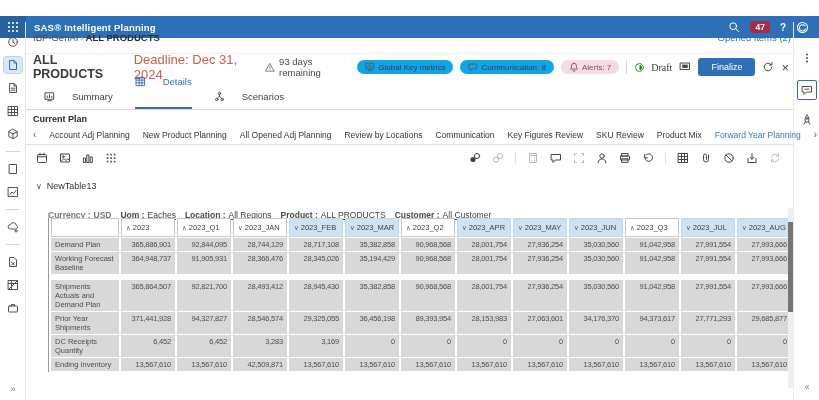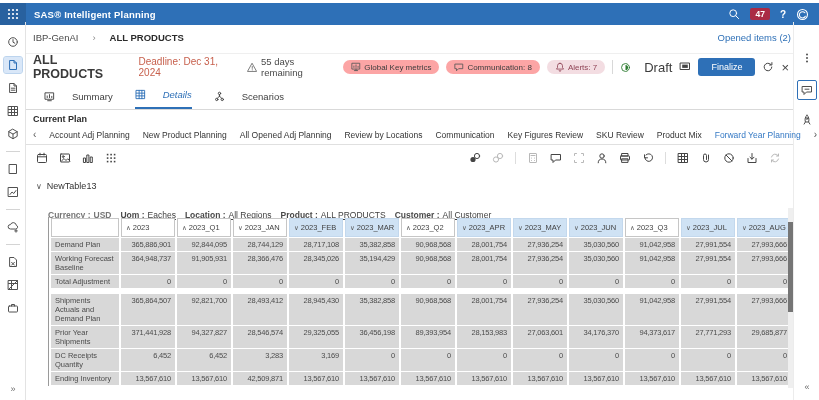--- a/index.html
+++ b/index.html
@@ -4,21 +4,21 @@
 <style>
   * { margin:0; padding:0; box-sizing:border-box; }
   html,body { width:819px; height:400px; overflow:hidden; background:#fff;
     font-family:"Liberation Sans", sans-serif; }
   .i { display:inline-block; line-height:0; }
   .i svg { width:100%; height:100%; }
   .i10{width:10px;height:10px;} .i11{width:11px;height:11px;}
   .i12{width:12px;height:12px;} .i13{width:13px;height:13px;}
 
   
-  .topbar { position:absolute; left:0; top:3px; width:819px; height:22px;
+  .topbar { position:absolute; left:0; top:16px; width:819px; height:22px;
     background:var(--c-brand,#2e70b7); display:flex; align-items:center; color:#fff; }
   .waffle-box { width:26px; height:22px; background:#28619f; display:flex;
     align-items:center; justify-content:center; }
   .app-title { font-size:9.5px; font-weight:bold; margin-left:8px; letter-spacing:.2px; }
   .topbar-right { margin-left:auto; display:flex; align-items:center; gap:10px; margin-right:10px; }
   .badge { background:var(--c-badge,#aa2b45); color:#fff; font-size:8.5px; font-weight:bold;
     padding:1px 5px; border-radius:2px; }
   .help-glyph { font-size:10px; font-weight:bold; }
 
   
@@ -34,51 +34,51 @@
     font-size:9px; color:#6b6b6b; }
   .right-rail { position:absolute; right:0; top:22px; width:26px; height:378px;
     border-left:1px solid #ececec; display:flex; flex-direction:column;
     align-items:center; padding-top:28px; gap:12px; color:#4f4f4f; }
   .right-rail .boxed { border:1px solid var(--c-brand,#2e70b7); background:#fff;
     border-radius:2px; padding:3px; display:flex; }
 
   
   .main { position:absolute; left:26px; top:22px; width:767px; height:378px; }
 
-  .crumb-row { height:32px; display:flex; align-items:center; gap:14px;
+  .crumb-row { height:32px; display:flex; align-items:center; gap:2px;
     padding:0 2px 0 7px; font-size:9.5px; color:#4a4a4a; border-bottom:1px solid #efefef; }
   .crumb-page { font-weight:bold; color:#2b2b2b; }
   .crumb-sep { color:#8a8a8a; }
   .opened-link { margin-left:auto; color:var(--c-brand,#2e70b7); font-size:9.5px; }
 
   .title-row { height:26px; display:flex; align-items:center; gap:8px; padding-left:7px; }
   .page-title { font-size:12.5px; font-weight:bold; color:#3a3a3a; }
-  .deadline { font-size:10px; color:var(--c-deadline,#c7604d); margin-left:4px; }
+  .deadline { font-size:13px; color:var(--c-deadline,#c7604d); margin-left:4px; }
   .remaining { font-size:9.5px; color:#4a4a4a; display:flex; align-items:center; gap:4px; }
   .warn { color:#6b6b6b; }
   .title-right { margin-left:auto; display:flex; align-items:center; gap:7px; margin-right:4px; }
-  .pill { background:#fca5a5; border-radius:9px; padding:2px 8px; font-size:8px;
+  .pill { background:#0ea5e9; border-radius:9px; padding:2px 8px; font-size:8px;
     color:#3c3c3c; display:flex; align-items:center; gap:3px; white-space:nowrap; }
   .pill .i { color:#555; }
   .pill.alert { background:var(--c-alert-bg,#f3dde2); color:var(--c-alert-text,#8f4355); }
   .pill.alert .i { color:#8f4355; }
   .vdiv { width:1px; height:14px; background:#d8d8d8; }
-  .draft { display:flex; align-items:center; gap:13px; font-size:13px; color:#3c3c3c; }
+  .draft { display:flex; align-items:center; gap:6px; font-size:10px; color:#3c3c3c;font-family:Liberation Serif, serif; }
   .draft .i { color:#2e7d32; }
   .btn-finalize { background:var(--c-brand,#2e70b7); color:#fff; border:none;
     font-size:9px; padding:4px 13px; border-radius:3px; font-family:inherit; }
   .ghost-ic { color:#454545; }
   .close-x { font-size:13px; color:#454545; line-height:1; }
 
   .tabs-row { height:30px; display:flex; align-items:flex-end; gap:22px;
     padding-left:18px; border-bottom:1px solid #d9d9d9; }
   .tab { display:flex; align-items:center; gap:17px; font-size:9.5px; color:#3e3e3e;
     padding-bottom:7px; }
   .tab.active { color:var(--c-brand,#2e70b7); border-bottom:2px solid var(--c-brand,#2e70b7);
-    padding-bottom:7px;font-style:italic; }
+    padding-bottom:20px; }
 
   .current-plan { height:15px; padding:4px 0 0 7px; font-size:9px; font-weight:bold; color:#2b2b2b; }
 
   .subnav-row { height:20px; display:flex; align-items:center; gap:13px; padding-left:7px;
     border-bottom:1px solid #e0e0e0; font-size:8.5px; color:#343434; white-space:nowrap; }
   .subnav-item.active { color:#3579c4; }
   .chev { color:#555; font-size:10px; }
   .chev.right { margin-left:auto; margin-right:10px; }
 
   .toolbar { height:26px; display:flex; align-items:center; padding:0 12px 0 10px; }
@@ -259,21 +259,21 @@
 
   <div class="title-row">
     <span class="page-title">ALL PRODUCTS</span>
     <span class="deadline">Deadline: Dec 31, 2024</span>
     <span class="remaining">
       <span class="i i11 warn"><svg viewBox="0 0 12 12" fill="none" stroke="currentColor" stroke-width="1" stroke-linecap="round" stroke-linejoin="round">
             <path d="M6,1.5 L11,10.5 H1 Z"></path>
             <line x1="6" y1="4.8" x2="6" y2="7"></line>
             <circle cx="6" cy="8.7" r="0.6" fill="currentColor" stroke="none"></circle>
           </svg></span>
-      <span>55 days remaining</span>
+      <span>93 days remaining</span>
     </span>
     <div class="title-right">
       <span class="pill">
         <span class="i i10"><svg viewBox="0 0 12 12" fill="none" stroke="currentColor" stroke-width="1" stroke-linecap="round" stroke-linejoin="round">
               <rect x="1.5" y="1.5" width="9" height="7"></rect>
               <line x1="3.5" y1="6.5" x2="3.5" y2="4.8"></line>
               <line x1="6" y1="6.5" x2="6" y2="3.5"></line>
               <line x1="8.5" y1="6.5" x2="8.5" y2="5.2"></line>
               <line x1="6" y1="8.5" x2="6" y2="10.3"></line>
               <line x1="4" y1="10.3" x2="8" y2="10.3"></line>
@@ -549,35 +549,20 @@
             <td class="num">28,345,026</td>
             <td class="num">35,194,429</td>
             <td class="num">90,968,568</td>
             <td class="num">28,001,754</td>
             <td class="num">27,936,254</td>
             <td class="num">35,030,560</td>
             <td class="num">91,042,958</td>
             <td class="num">27,991,554</td>
             <td class="num">27,993,666</td>
           </tr>
-          <tr>
-            <td class="lbl">Total Adjustment</td>
-            <td class="num">0</td>
-            <td class="num">0</td>
-            <td class="num">0</td>
-            <td class="num">0</td>
-            <td class="num">0</td>
-            <td class="num">0</td>
-            <td class="num">0</td>
-            <td class="num">0</td>
-            <td class="num">0</td>
-            <td class="num">0</td>
-            <td class="num">0</td>
-            <td class="num">0</td>
-          </tr>
           <tr class="spacer">
             <td colspan="14"></td>
           </tr>
           <tr>
             <td class="lbl">Shipments Actuals and Demand Plan</td>
             <td class="num">365,864,507</td>
             <td class="num">92,821,700</td>
             <td class="num">28,493,412</td>
             <td class="num">28,945,430</td>
             <td class="num">35,382,858</td>

